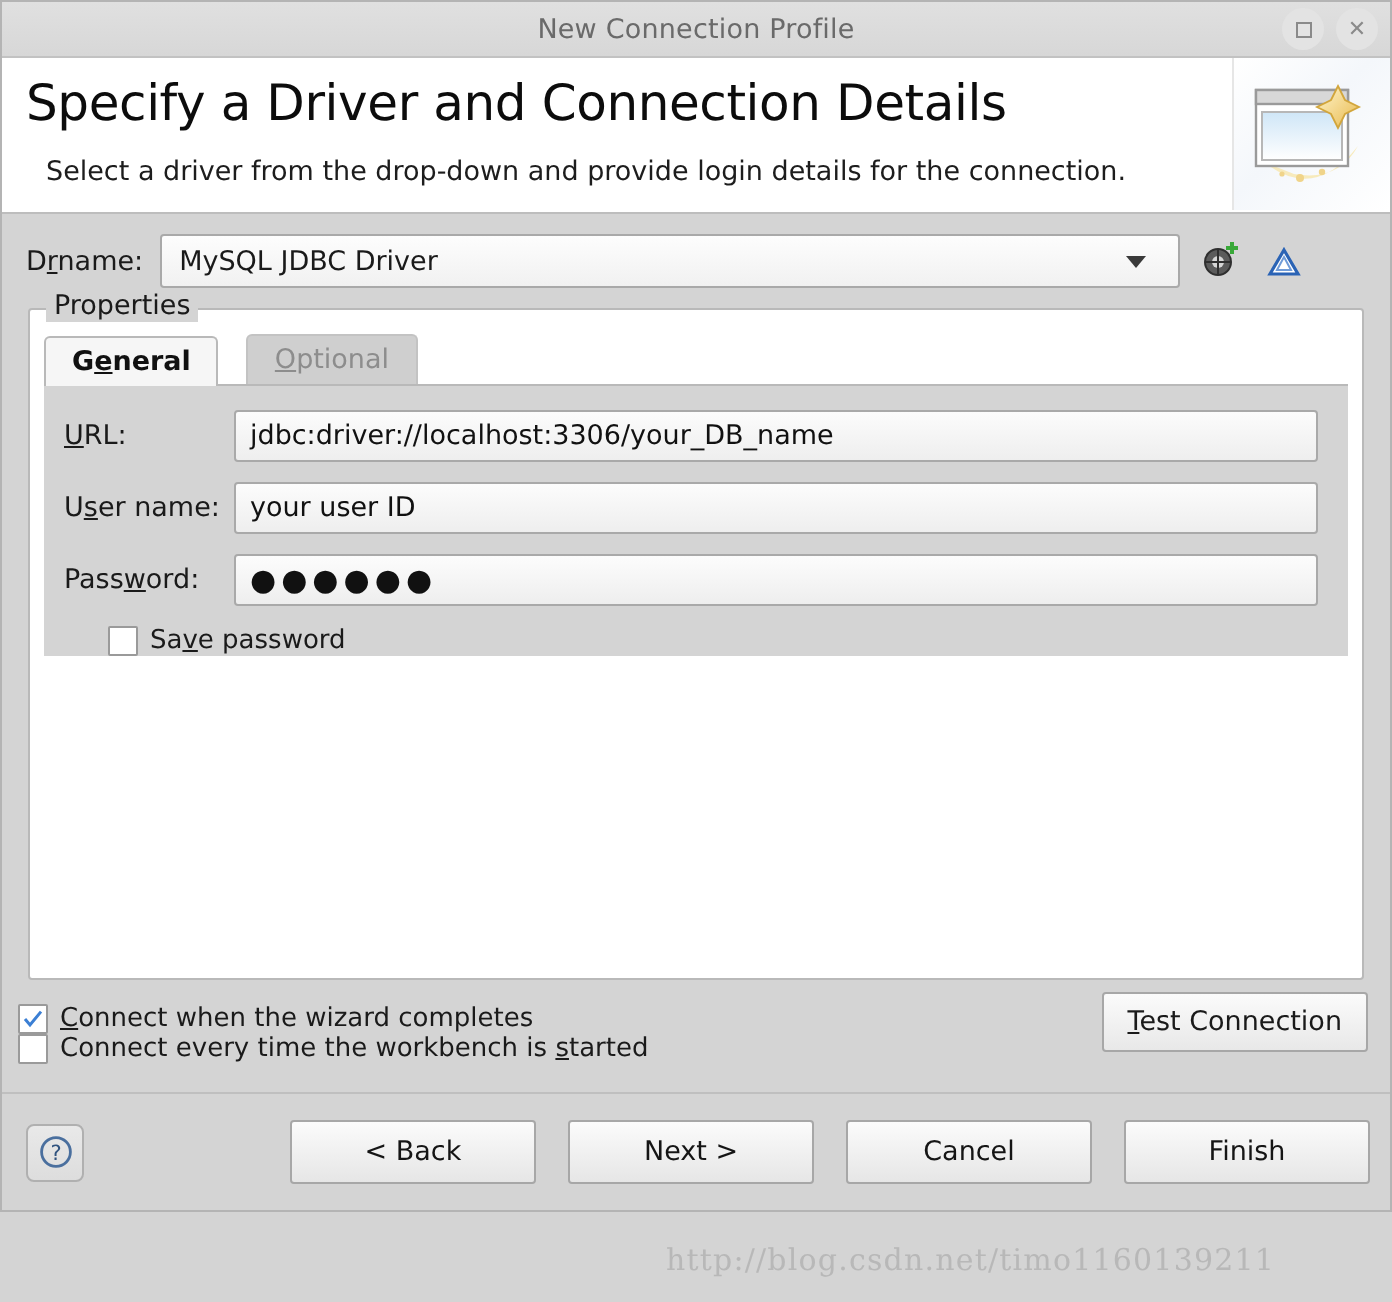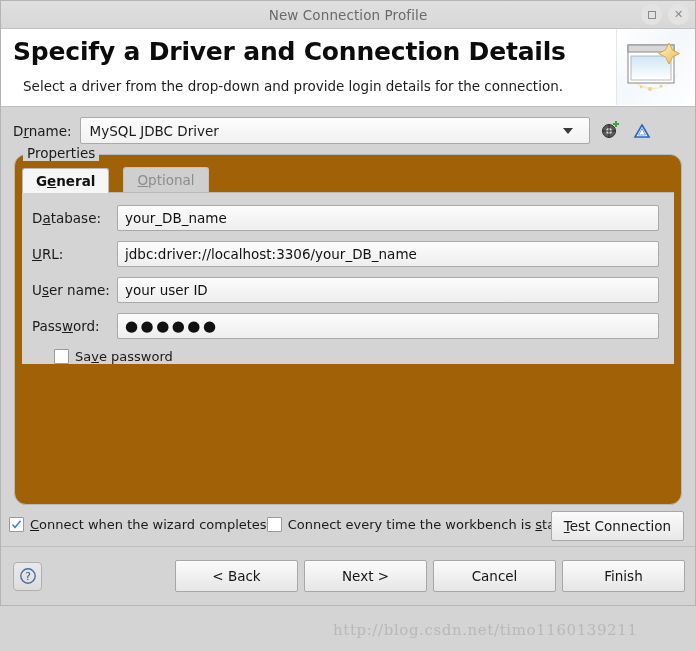--- a/index.html
+++ b/index.html
@@ -75,21 +75,21 @@
     height: 78px;
     min-height: 78px;
     position: relative;
     border-bottom: 1px solid #bdbdbd;
     padding: 8px 0 0 12px;
     box-sizing: border-box;
   }
   .header h1 {
     margin: 0;
     font-size: 25px;
-    font-weight: bold;
+    font-weight: normal;
     letter-spacing: -0.2px;
     color: #0c0c0c;
     font-family: "DejaVu Sans", sans-serif;
   }
   .header p {
     margin: 12px 0 0 10px;
     font-size: 13.5px;
     color: #1d1d1d;
   }
   .banner-img {
@@ -133,24 +133,24 @@
   }
   .icon-btn {
     width: 24px; height: 24px;
     display: flex; align-items: center; justify-content: center;
   }
 
   
   .group {
     margin: 4px 13px 0 13px;
     border: 1px solid #b9b9b9;
-    border-radius: 12px;
+    border-radius: 2px;
     position: relative;
     flex: 1;
-    background: #a16207;
+    background: #ffffff;
     min-height: 0;
   }
   .group-legend {
     position: absolute;
     top: -10px; left: 8px;
     background: #d4d4d4;
     padding: 0 4px;
     font-size: 13.5px;
   }
   .tabs-wrap { padding: 12px 7px 0 7px; }
@@ -229,20 +229,21 @@
     align-items: center;
     justify-content: center;
     flex-shrink: 0;
   }
   .cbox svg { display: block; }
 
   
   .bottom-opts {
     padding: 12px 13px 0 8px;
     display: flex;
+    flex-direction: column;
     gap: 0;
     position: relative;
   }
   .test-btn {
     position: absolute;
     right: 11px;
     top: 6px;
     background: linear-gradient(#fbfbfb, #e8e8e8);
     border: 1px solid #a7a7a7;
     border-radius: 2px;
@@ -267,21 +268,21 @@
     width: 27px; height: 27px;
     border: 1px solid #b0b0b0;
     border-radius: 4px;
     background: linear-gradient(#e9e9e9, #dddddd);
     display: flex; align-items: center; justify-content: center;
   }
   .btn-group {
     position: absolute;
     right: 10px;
     display: flex;
-    gap: 6px;
+    gap: 16px;
   }
   .btn {
     width: 121px;
     height: 30px;
     background: linear-gradient(#fbfbfb, #e6e6e6);
     border: 1px solid #a7a7a7;
     border-radius: 2px;
     display: flex;
     align-items: center;
     justify-content: center;
@@ -370,26 +371,20 @@
     <div class="group-legend">Properties</div>
 
     <div class="tabs-wrap">
       <div class="tabstrip">
         <div class="tab active"><span>G</span><span class="mn">e</span><span>neral</span></div>
         <div class="tab inactive"><span></span><span class="mn">O</span><span>ptional</span></div>
       </div>
 
       <div class="tabpanel">
 
-        <div class="field-row">
-          <div class="field-label"><span>D</span><span class="mn">a</span><span>tabase:</span></div>
-          <div class="field-input">
-              <span>your_DB_name</span>
-            </div>
-        </div>
 
         <div class="field-row">
           <div class="field-label"><span></span><span class="mn">U</span><span>RL:</span></div>
           <div class="field-input">
               <span>jdbc:driver://localhost:3306/your_DB_name</span>
             </div>
         </div>
 
         <div class="field-row">
           <div class="field-label"><span>U</span><span class="mn">s</span><span>er name:</span></div>

